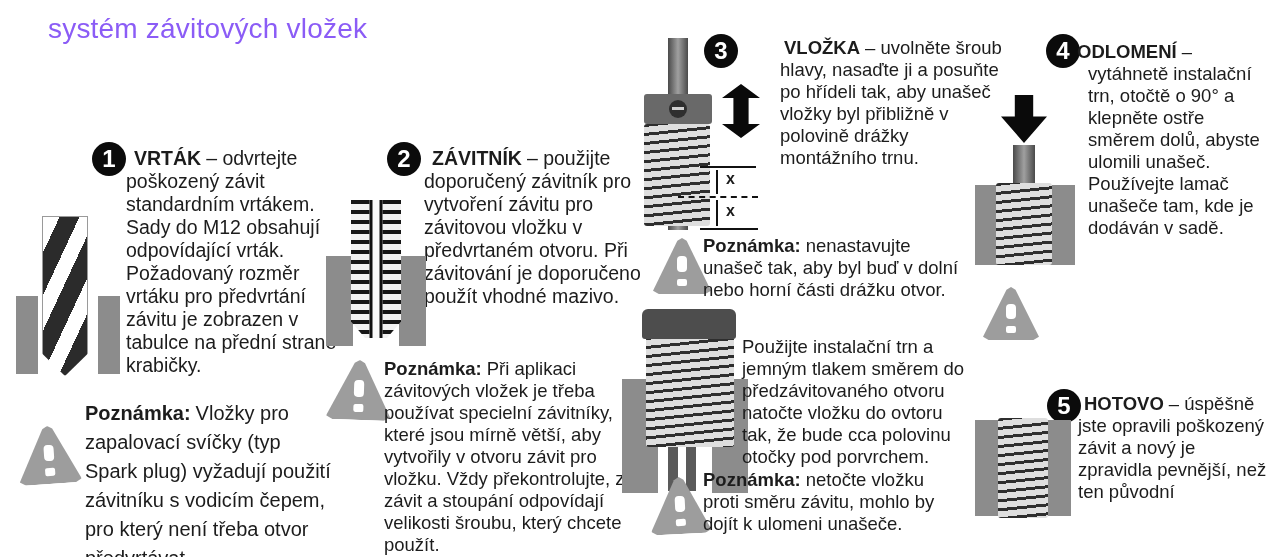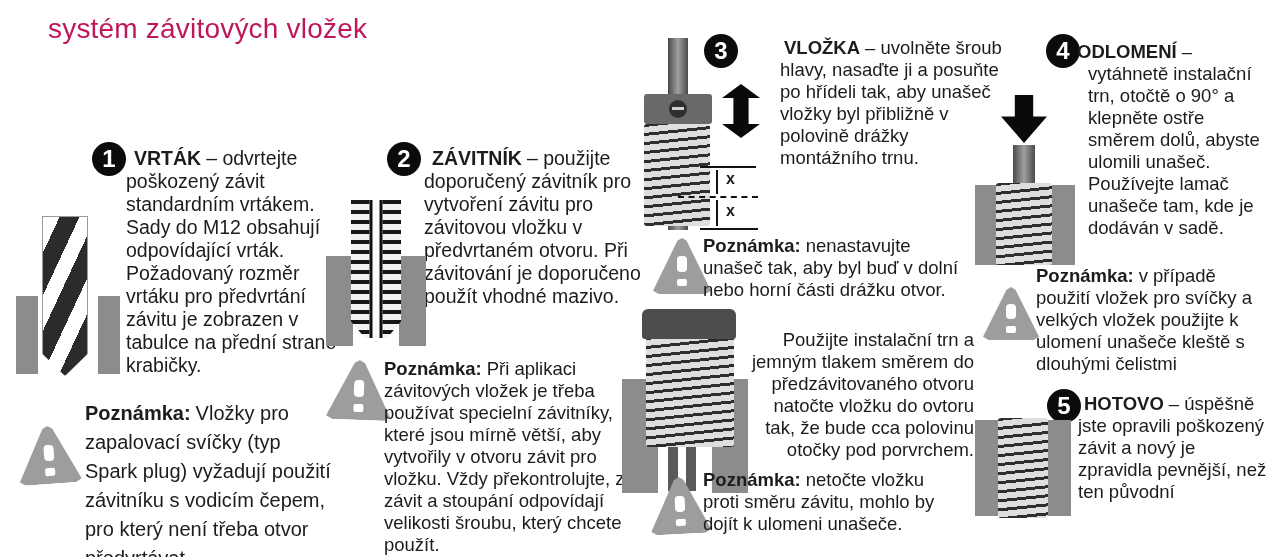--- a/index.html
+++ b/index.html
@@ -3,21 +3,21 @@
 <meta charset="utf-8">
 <style>
   html,body{margin:0;padding:0;background:#e8e8e8;}
   .page{
     position:relative; width:1269px; height:557px; background:#ffffff;
     font-family:"Liberation Sans","DejaVu Sans",sans-serif; color:#1c1c1c;
     overflow:hidden; margin:0 auto;
   }
   .abs{position:absolute;}
   
-  .subtitle{left:48px; top:13px; font-size:28px; letter-spacing:.2px; color:#be185d;}
+  .subtitle{left:48px; top:13px; font-size:28px; letter-spacing:.2px; color:#8b5cf6;}
   .maintitle{left:22px; top:58px; font-size:43px; color:#2e3192; letter-spacing:.2px;}
   
   .badge{
     width:34px; height:34px; border-radius:50%; background:#0b0b0b; color:#fff;
     display:flex; align-items:center; justify-content:center;
     font-size:24px; font-weight:bold;
   }
   
   .steptext{font-size:19.5px; line-height:23px;}
   .steptext.small{font-size:18.5px; line-height:22px;}
@@ -139,21 +139,21 @@
 
   <div class="abs" style="left:622px; top:305px; width:126px; height:188px;">
     <div class="gblock" style="left:0; top:74px; width:36px; height:114px;"></div>
     <div class="gblock" style="left:90px; top:74px; width:36px; height:114px;"></div>
     <div class="rod" style="left:46px; top:140px; width:10px; height:46px; background:#5a5a5a;"></div>
     <div class="rod" style="left:64px; top:140px; width:10px; height:46px; background:#5a5a5a;"></div>
     <div class="coil" style="left:24px; top:32px; width:88px; height:110px;"></div>
     <div class="collar" style="left:20px; top:4px; width:94px; height:30px; background:#4d4d4d; border-radius:6px 6px 3px 3px;"></div>
   </div>
 
-  <div class="abs steptext small" style="left:742px; top:329px; width:232px;text-align:right;">Použijte instalační trn a jemným tlakem směrem do předzávitovaného otvoru natočte vložku do ovtoru tak, že bude cca polovinu otočky pod porvrchem.</div>
+  <div class="abs steptext small" style="left:742px; top:336px; width:232px;">Použijte instalační trn a jemným tlakem směrem do předzávitovaného otvoru natočte vložku do ovtoru tak, že bude cca polovinu otočky pod porvrchem.</div>
 
   <div class="warn" style="left:650px; top:477px; width:60px; height:57px; transform:rotate(-3deg);">
     <div class="tri"></div>
     <div class="bar"></div>
       <div class="dot"></div>
   </div>
   <div class="abs notetext small" style="left:703px; top:469px; width:262px;">
     <span class="note-label">Poznámka:</span><span>netočte vložku proti směru závitu, mohlo by dojít k ulomeni unašeče.</span>
   </div>
 
@@ -167,23 +167,20 @@
     <div class="rod" style="left:38px; top:50px; width:22px; height:44px;"></div>
     <div class="gblock" style="left:0; top:90px; width:100px; height:80px;"></div>
     <div class="coil" style="left:21px; top:88px; width:56px; height:82px;"></div>
   </div>
 
   <div class="warn" style="left:983px; top:287px; width:56px; height:53px;">
     <div class="tri"></div>
     <div class="bar"></div>
       <div class="dot"></div>
   </div>
-  <div class="abs notetext small" style="left:1036px; top:265px; width:234px;">
-    <span class="note-label">Poznámka:</span><span>v případě použití vložek pro svíčky a velkých vložek použijte k ulomení unašeče kleště s dlouhými čelistmi</span>
-  </div>
 
   <div class="abs badge" style="left:1047px; top:389px;">5</div>
   <div class="abs steptext small" style="left:1078px; top:393px; width:192px; text-indent:6px;">
     <span class="step-title">HOTOVO</span><span>– úspěšně jste opravili poškozený závit a nový je zpravidla pevnější, než ten původní</span>
   </div>
 
   <div class="abs" style="left:975px; top:418px; width:96px; height:100px;">
     <div class="gblock" style="left:0; top:2px; width:26px; height:96px;"></div>
     <div class="gblock" style="left:70px; top:2px; width:26px; height:96px;"></div>
     <div class="coil" style="left:23px; top:0; width:50px; height:100px;"></div>

